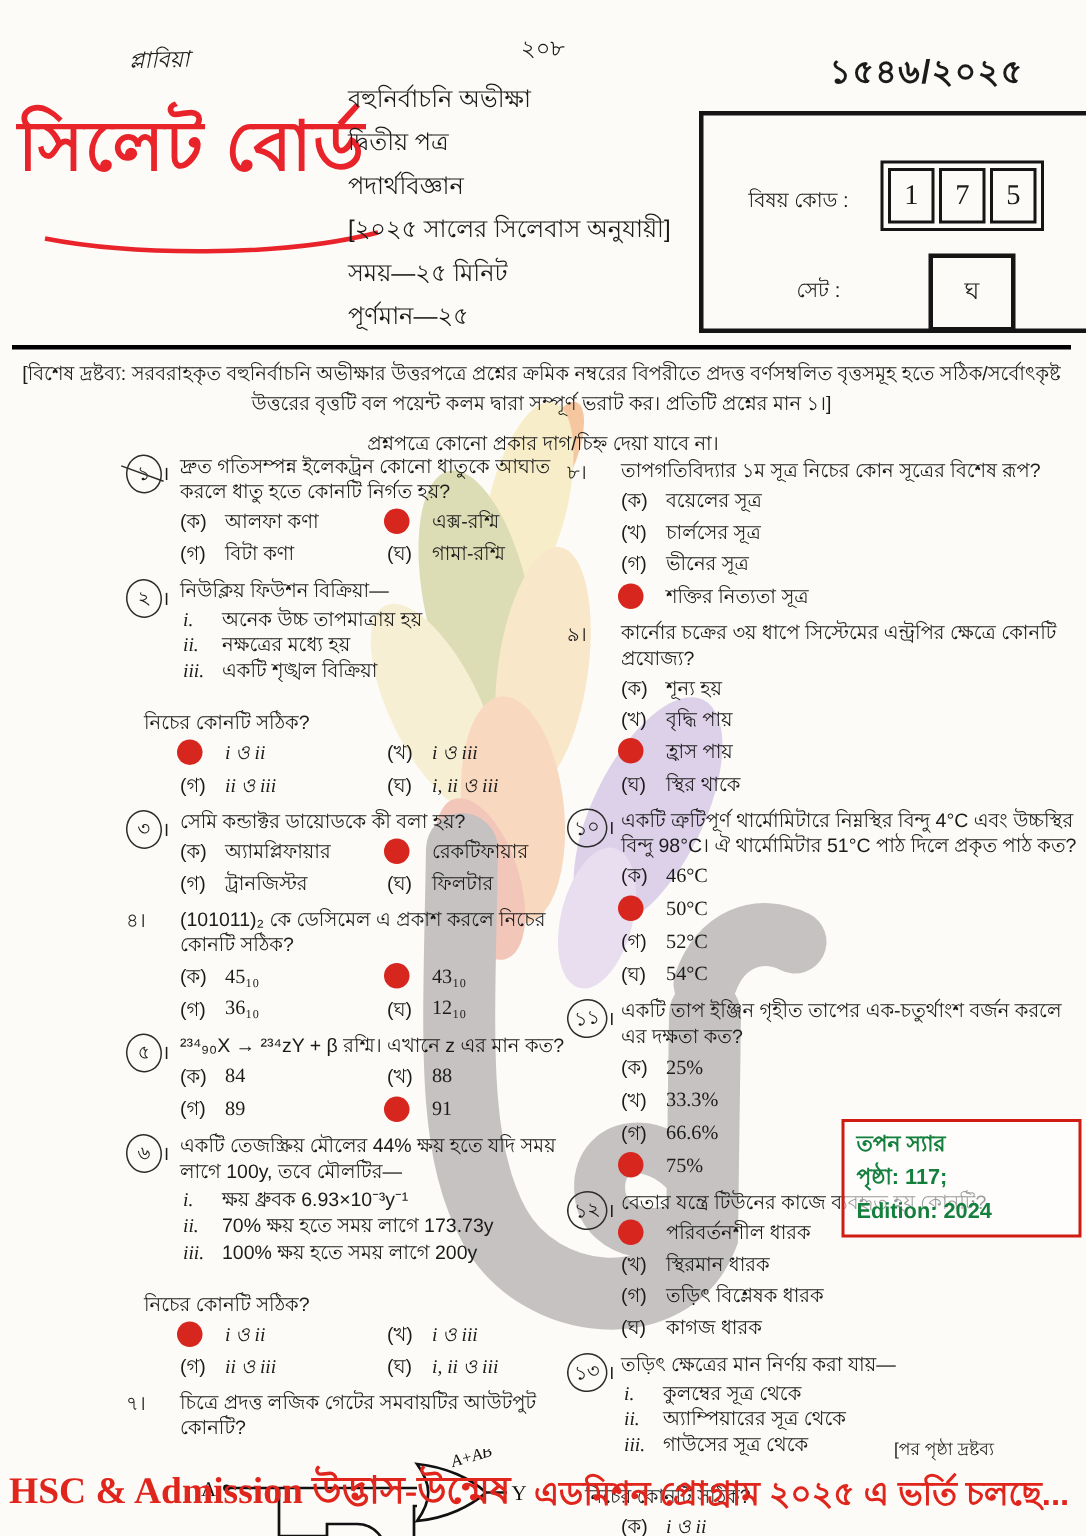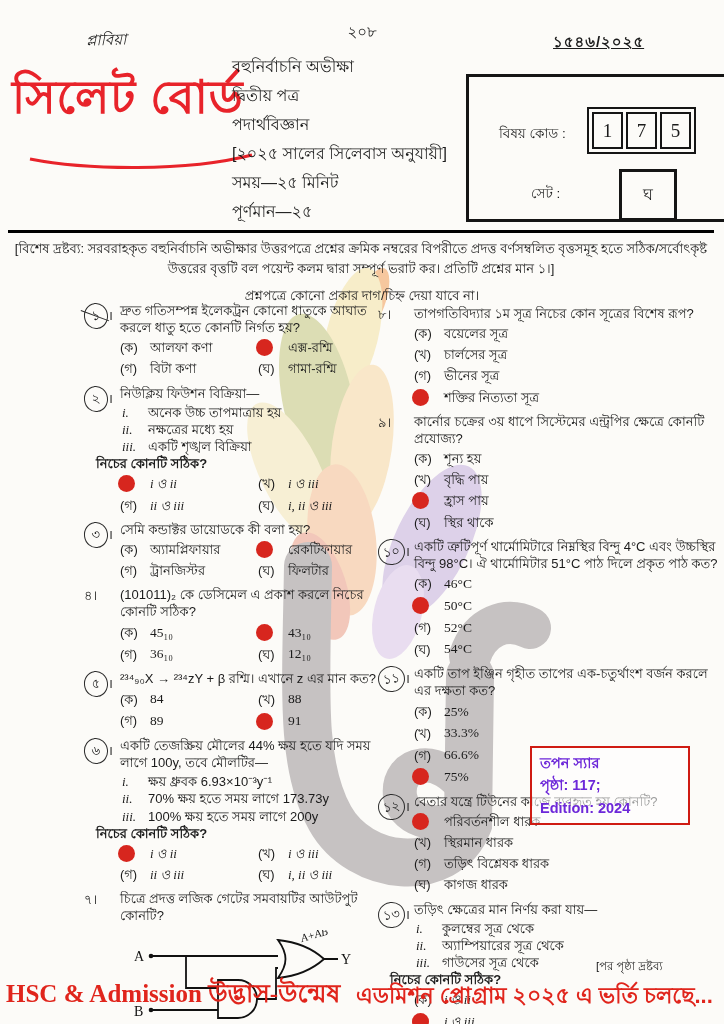--- a/index.html
+++ b/index.html
@@ -4,21 +4,21 @@
 <style>
   html,body{margin:0;padding:0;background:#e8e8e8;}
   .page{position:relative;width:724px;height:1024px;background:#fcfbf8;overflow:hidden;
         font-family:"Liberation Sans",sans-serif;color:#1b1b1b;}
   .page>*{position:absolute;z-index:1;}
   .watermark{left:0;top:0;z-index:0;}
 
   
   .hw-name{left:86px;top:28px;font-size:15px;font-style:italic;transform:rotate(-2deg);}
   .page-num{left:0;right:0;top:20px;text-align:center;font-size:15px;}
-  .paper-code{left:553px;top:30px;font-weight:bold;font-size:15px;letter-spacing:1px;text-decoration:underline;}
+  .paper-code{left:553px;top:30px;font-weight:bold;font-size:22px;letter-spacing:1px;}
   .center-meta{left:232px;top:52px;font-size:16px;}
   .center-meta p{margin:0;line-height:29px;}
   .board{left:12px;top:72px;font-size:46px;font-weight:bold;color:#e8232a;letter-spacing:1px;line-height:1.1;}
   .board-swash{left:26px;top:150px;}
   .code-box{left:443px;top:74px;width:266px;height:142px;border:3px solid #151515;margin-left:23px;}
   .code-label{position:absolute;left:30px;top:46px;font-size:13.5px;}
   .digits{position:absolute;left:118px;top:30px;display:flex;gap:3px;border:2px solid #151515;padding:3px;}
   .digit{width:27px;height:33px;border:2px solid #151515;text-align:center;line-height:33px;
          font-family:"Liberation Serif",serif;font-size:19px;}
   .set-label{position:absolute;left:62px;top:106px;font-size:13.5px;}
@@ -38,35 +38,35 @@
   .qnum{flex:0 0 36px;padding-top:1px;white-space:nowrap;}
   .circ{display:inline-block;min-width:14px;text-align:center;border:1.7px solid #2c2c2c;border-radius:50%;
         padding:3px 4px 4px;transform:rotate(-8deg);position:relative;}
   .circ.slashed::after{content:"";position:absolute;left:-5px;top:46%;width:135%;border-top:1.7px solid #2c2c2c;
         transform:rotate(28deg);}
   .qbody{flex:1;}
   .qtext{margin-bottom:2px;}
   .statements{margin-left:2px;}
   .statement{display:flex;}
   .snum{width:26px;font-style:italic;font-family:"Liberation Serif",serif;}
-  .sfooter{margin-left:-24px;margin-top:0;font-weight:bold;}
+  .sfooter{margin-left:-24px;margin-top:18px;}
   .options{margin-top:3px;}
   .options.grid{display:grid;grid-template-columns:1.15fr 1fr;row-gap:4px;}
   .options.list{display:flex;flex-direction:column;gap:4px;}
   .option{display:flex;align-items:center;}
   .optlabel{min-width:30px;display:inline-flex;align-items:center;}
   .dot{width:17px;height:17px;border-radius:50%;background:#d7261e;display:inline-block;margin-left:-2px;}
   .math{font-family:Liberation Serif, serif;font-size:13.5px;}
   .roman{font-style:italic;font-family:"Liberation Serif",serif;}
   .fig{margin:4px 0 4px 6px;}
   .fig text{font-family:"Liberation Serif",serif;font-size:14px;fill:#111;}
   .fig .hand{font-size:11px;font-style:italic;}
 
   
-  .note-box{left:530px;top:746px;width:140px;border:2.5px solid #cf1b12;padding:4px 8px;color:#6d28d9;
+  .note-box{left:561px;top:746px;width:140px;border:2.5px solid #cf1b12;padding:4px 8px;color:#15803d;
             font-weight:bold;font-size:14.5px;line-height:1.55;background:rgba(255,255,255,.55);z-index:2;}
   .note-box div{white-space:nowrap;}
 
   
   .footer-note{left:596px;top:958px;font-size:11.5px;}
   .footer-left{left:6px;top:974px;color:#e0251c;font-weight:bold;font-size:25px;
                font-family:"Liberation Serif",serif;}
   .footer-right{left:356px;top:978px;color:#e0251c;font-weight:bold;font-size:22px;}
 </style>
 </head>

